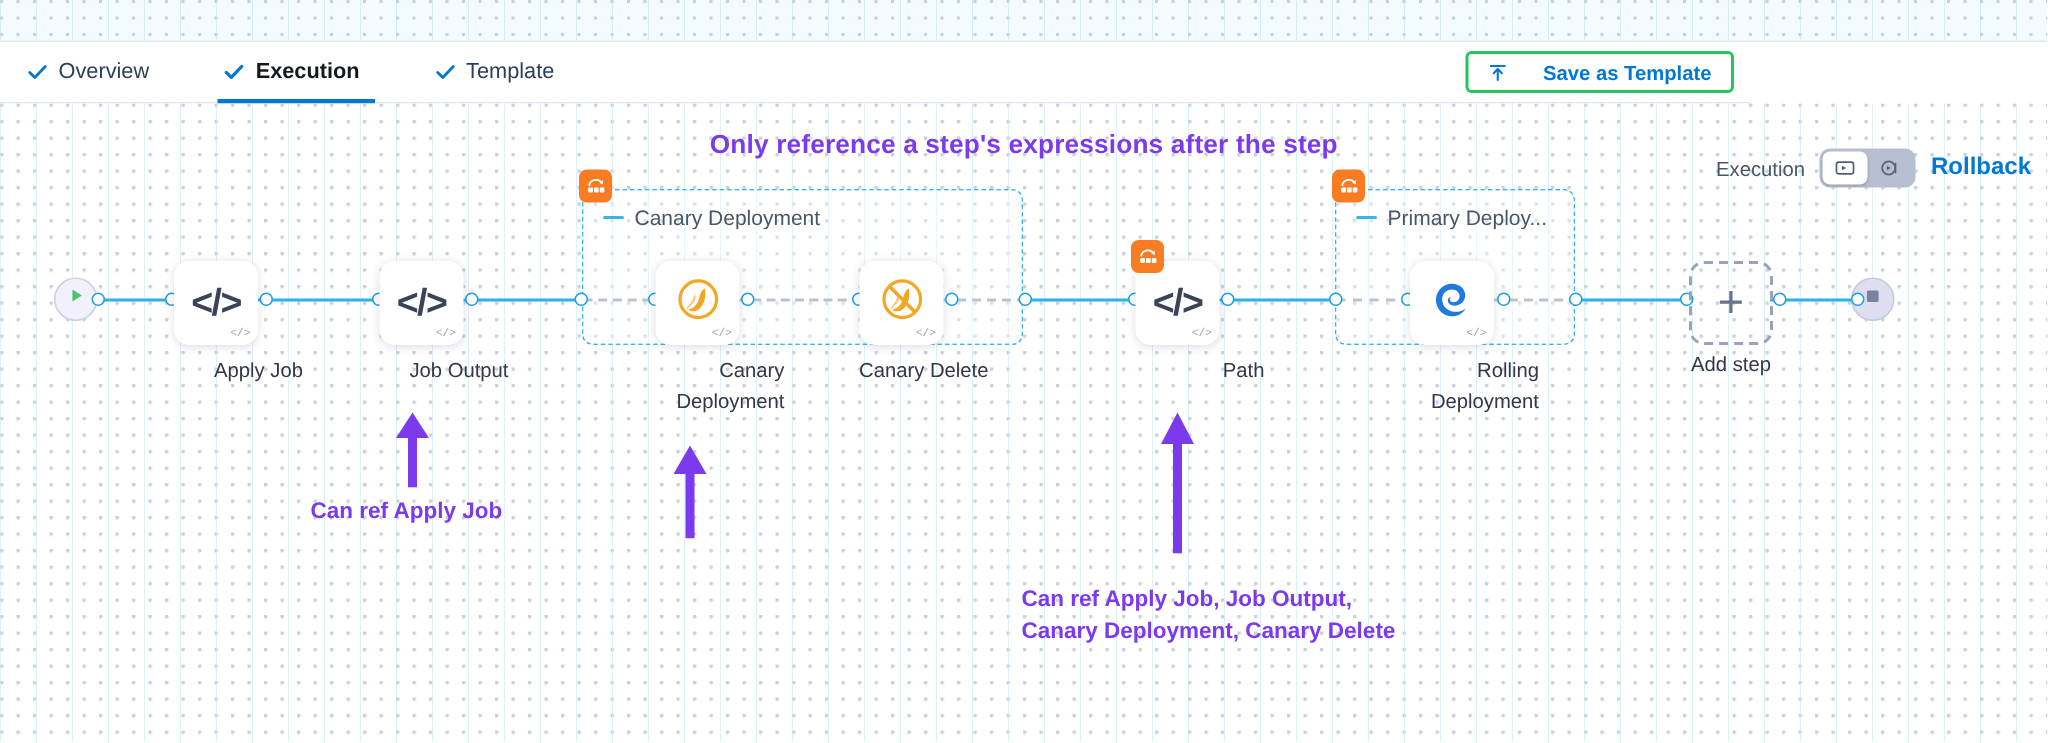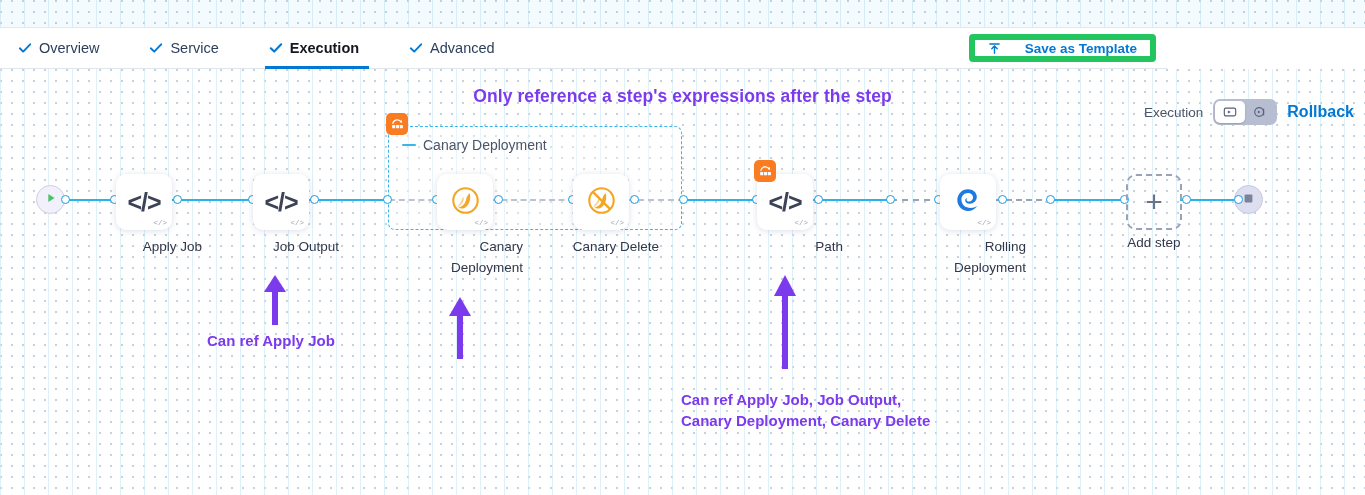--- a/index.html
+++ b/index.html
@@ -43,21 +43,21 @@
   .tab.active { color: #15181f; font-weight: bold; }
   .tab.active::after {
     content: ""; position: absolute; left: 0; right: 8px; bottom: -1px;
     height: 3px; background: #0278d5;
   }
 
   .save-btn {
     position: absolute; right: 11px; top: 50%; transform: translateY(-50%);
     display: flex; align-items: center; gap: 24px;
     height: 28px; padding: 0 13px;
-    border: 6px solid #22c55e; border-radius: 4px;
+    border: 2px solid #22c55e; border-radius: 4px;
     background: #ffffff; color: #0278d5;
     font-size: 13.5px; font-weight: bold; font-family: inherit;
     cursor: pointer; white-space: nowrap;
   }
   .save-btn svg { display: block; }
 
   
   .canvas {
     position: absolute; left: 0; top: 69px; width: 1365px; height: 426px;
     background: #ffffff;
@@ -204,46 +204,38 @@
 
       <div class="tab">
         <span class="chk">
           <svg width="14" height="14" viewBox="0 0 14 14">
               <path d="M1.8 7.3 L5.2 10.6 L12.2 3.3" fill="none" stroke="#0278d5" stroke-width="1.9" stroke-linecap="round" stroke-linejoin="round"></path>
             </svg>
         </span>
         <span>Overview</span>
       </div>
 
+
+
+      <div class="tab active">
+        <span class="chk">
+          <svg width="14" height="14" viewBox="0 0 14 14">
+              <path d="M1.8 7.3 L5.2 10.6 L12.2 3.3" fill="none" stroke="#0278d5" stroke-width="2.1" stroke-linecap="round" stroke-linejoin="round"></path>
+            </svg>
+        </span>
+        <span>Execution</span>
+      </div>
+
       <div class="tab">
         <span class="chk">
           <svg width="14" height="14" viewBox="0 0 14 14">
               <path d="M1.8 7.3 L5.2 10.6 L12.2 3.3" fill="none" stroke="#0278d5" stroke-width="1.9" stroke-linecap="round" stroke-linejoin="round"></path>
             </svg>
         </span>
-        <span>Service</span>
-      </div>
-
-
-      <div class="tab active">
-        <span class="chk">
-          <svg width="14" height="14" viewBox="0 0 14 14">
-              <path d="M1.8 7.3 L5.2 10.6 L12.2 3.3" fill="none" stroke="#0278d5" stroke-width="2.1" stroke-linecap="round" stroke-linejoin="round"></path>
-            </svg>
-        </span>
-        <span>Execution</span>
-      </div>
-
-      <div class="tab">
-        <span class="chk">
-          <svg width="14" height="14" viewBox="0 0 14 14">
-              <path d="M1.8 7.3 L5.2 10.6 L12.2 3.3" fill="none" stroke="#0278d5" stroke-width="1.9" stroke-linecap="round" stroke-linejoin="round"></path>
-            </svg>
-        </span>
-        <span>Advanced</span>
+        <span>Template</span>
       </div>
 
     </div>
 
     <button class="save-btn">
       <span>
         <svg width="13" height="13" viewBox="0 0 14 14">
           <path d="M2 2.2 H12" stroke="#0278d5" stroke-width="1.5" stroke-linecap="round"></path>
           <path d="M7 12.2 V4.6" stroke="#0278d5" stroke-width="1.5" stroke-linecap="round"></path>
           <path d="M4.1 7.3 L7 4.3 L9.9 7.3" fill="none" stroke="#0278d5" stroke-width="1.5" stroke-linecap="round" stroke-linejoin="round"></path>
@@ -286,20 +278,35 @@
           <rect x="7.2" y="9.6" width="3.7" height="3.9" rx=".7" fill="#ffffff"></rect>
           <rect x="11.8" y="9.6" width="3.7" height="3.9" rx=".7" fill="#ffffff"></rect>
         </svg>
       </div>
       <div class="group-title">
         <span class="dash"></span>
         <span>Canary Deployment</span>
       </div>
     </div>
 
+    <div class="group" style="left:890px; top:57px; width:160px; height:104px;">
+      <div class="group-badge">
+        <svg width="15" height="15" viewBox="0 0 18 18">
+          <path d="M3.4 7.6 A5.6 5.6 0 0 1 13.6 6.2" fill="none" stroke="#ffffff" stroke-width="1.5" stroke-linecap="round"></path>
+          <path d="M14.4 3.6 L14.2 6.6 L11.4 6.0 Z" fill="#ffffff"></path>
+          <rect x="2.6" y="9.6" width="3.7" height="3.9" rx=".7" fill="#ffffff"></rect>
+          <rect x="7.2" y="9.6" width="3.7" height="3.9" rx=".7" fill="#ffffff"></rect>
+          <rect x="11.8" y="9.6" width="3.7" height="3.9" rx=".7" fill="#ffffff"></rect>
+        </svg>
+      </div>
+      <div class="group-title">
+        <span class="dash"></span>
+        <span>Primary Deploy...</span>
+      </div>
+    </div>
 
     <div class="wire" style="left:64px;  width:54px;"></div>
     <div class="wire" style="left:172px; width:82px;"></div>
     <div class="wire" style="left:308px; width:82px;"></div>
     <div class="wire dashed" style="left:389px; width:55px;"></div>
     <div class="wire dashed" style="left:492px; width:82px;"></div>
     <div class="wire dashed" style="left:628px; width:56px;"></div>
     <div class="wire" style="left:682px; width:75px;"></div>
     <div class="wire" style="left:812px; width:82px;"></div>
     <div class="wire dashed" style="left:891px; width:50px;"></div>

